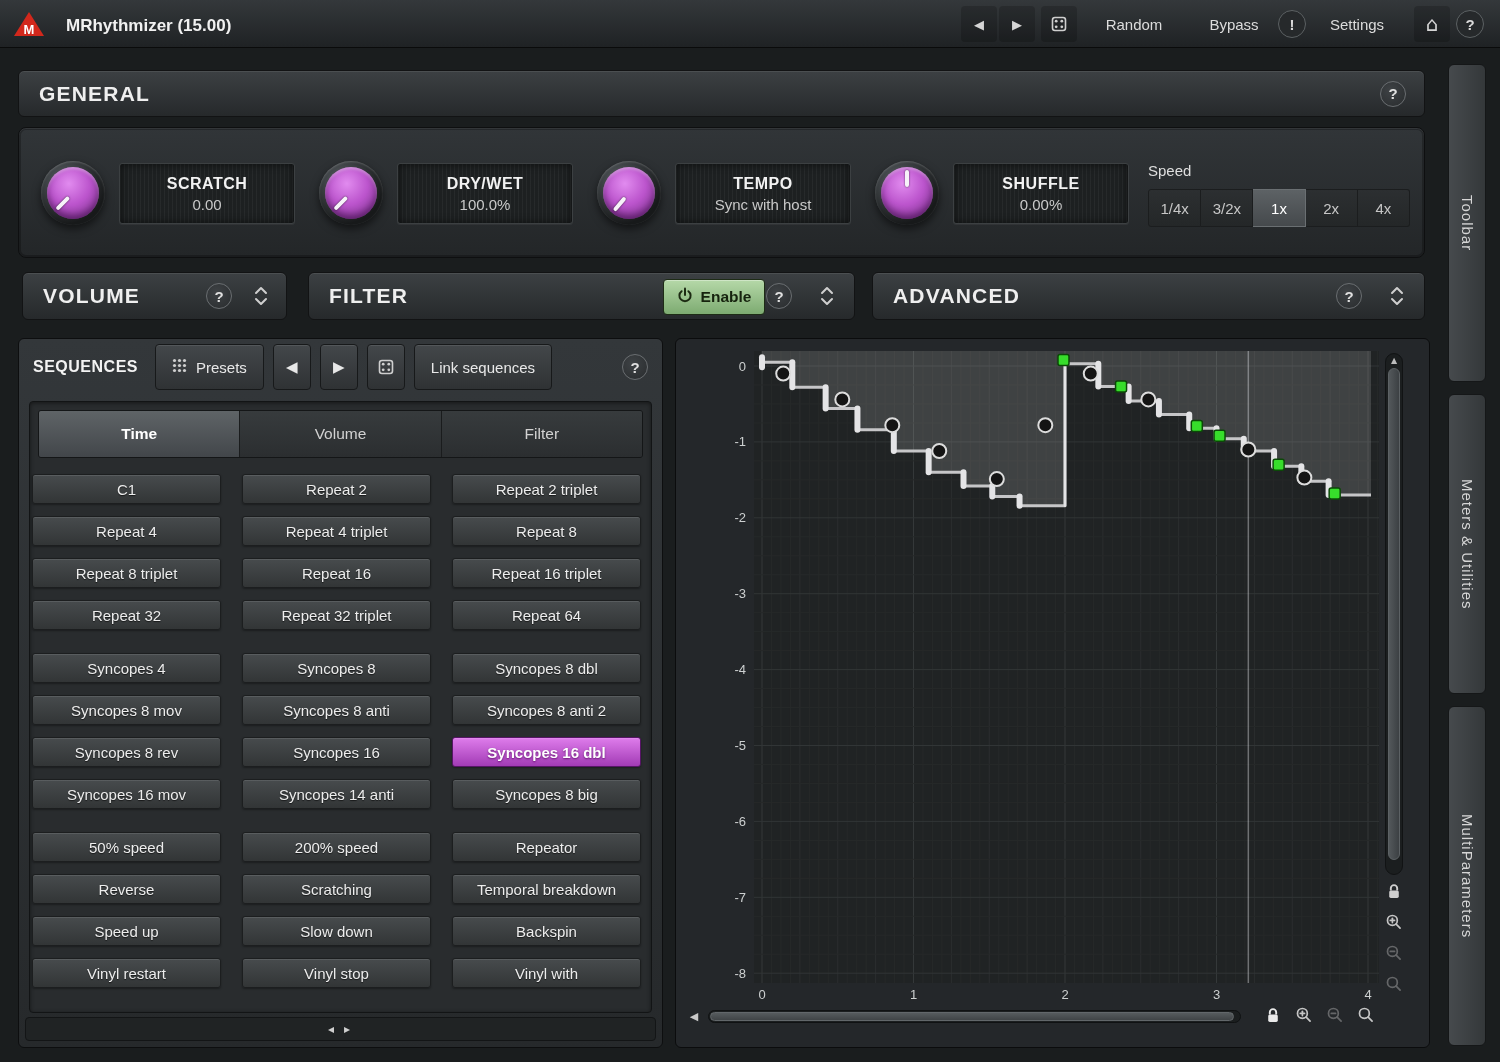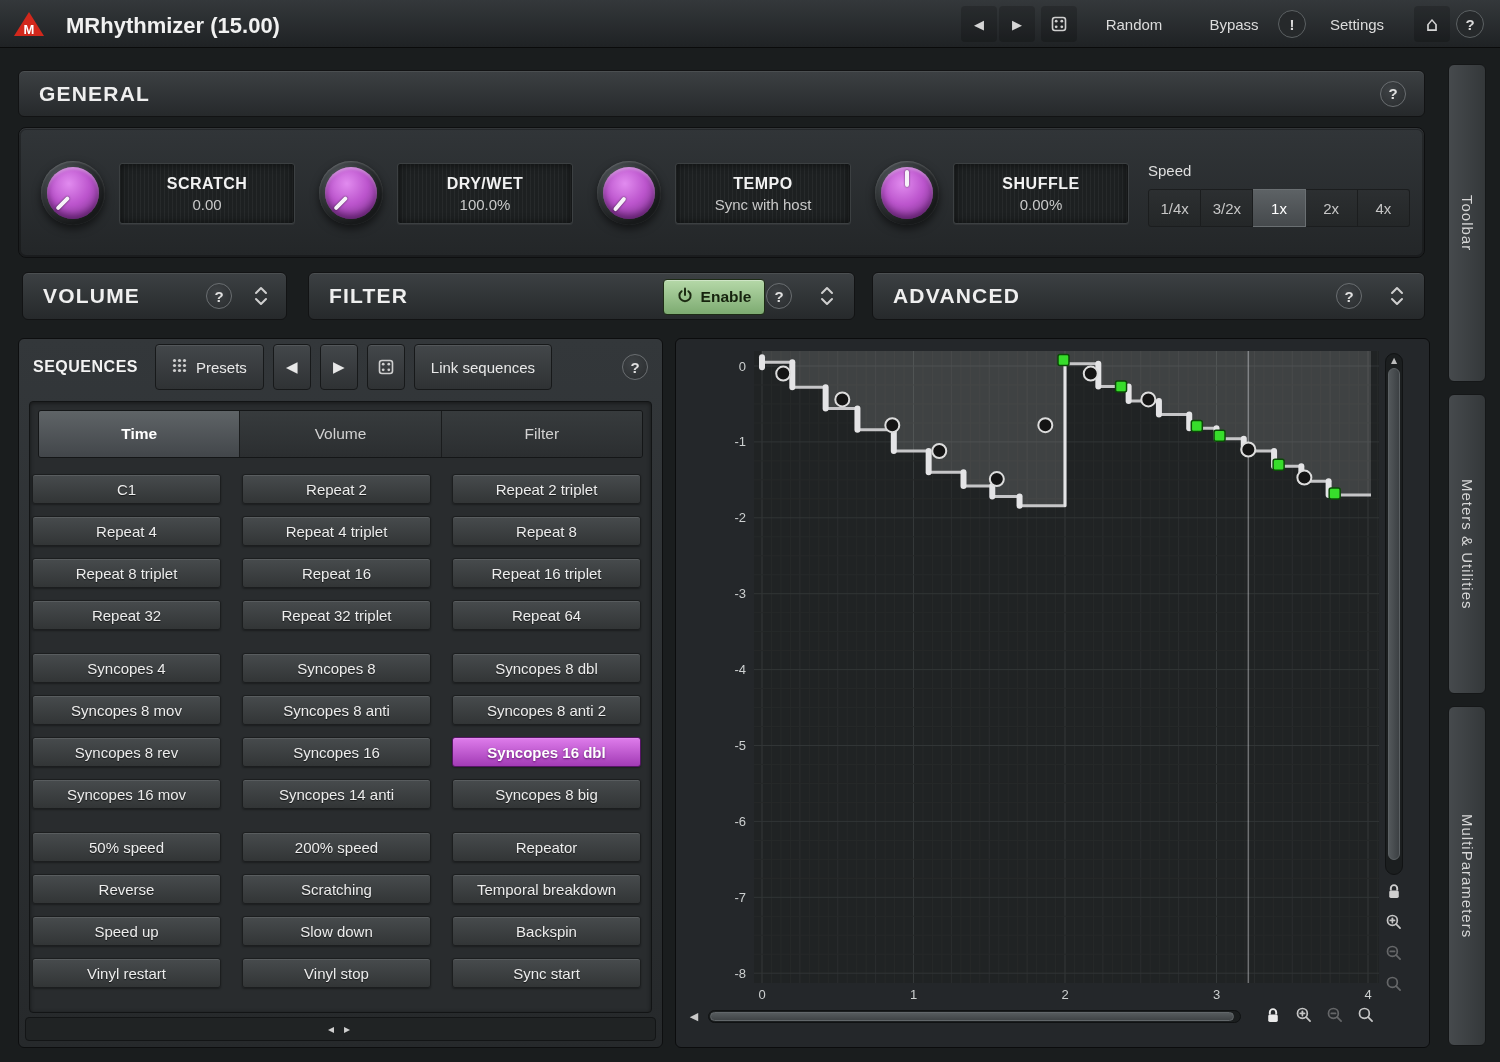--- a/index.html
+++ b/index.html
@@ -2,21 +2,21 @@
 <html><head>
 <meta charset="utf-8">
 <style>
   *{margin:0;padding:0;box-sizing:border-box;font-family:"Liberation Sans",sans-serif;}
   html,body{width:1500px;height:1062px;background:#131516;overflow:hidden;}
   #root{position:relative;width:1500px;height:1062px;background:#1a1d1e;}
 
   
   .topbar{position:absolute;left:0;top:0;width:1500px;height:48px;background:linear-gradient(#34383b,#1f2224);border-bottom:1px solid #0a0b0b;}
   .logo{position:absolute;left:12px;top:10px;width:34px;height:28px;}
-  .app-title{position:absolute;left:66px;top:0;height:52px;display:flex;align-items:center;font-size:22px;font-weight:bold;color:#f1f1f1;}
+  .app-title{position:absolute;left:66px;top:0;height:52px;display:flex;align-items:center;font-size:17px;font-weight:bold;color:#f1f1f1;}
   .preset-btn{position:absolute;left:528px;top:5px;width:425px;height:38px;background:linear-gradient(#393d40,#2a2d2f);border:1px solid #17191a;border-radius:4px;display:flex;align-items:center;justify-content:center;gap:10px;color:#e4e4e4;font-size:15.5px;}
   .icobtn{position:absolute;top:6px;width:36px;height:36px;display:flex;align-items:center;justify-content:center;color:#d5d5d5;font-size:13px;background:rgba(0,0,0,.18);border-radius:4px;}
   .txtbtn{position:absolute;top:6px;height:36px;display:flex;align-items:center;justify-content:center;color:#dcdcdc;font-size:15px;}
   .circbtn{position:absolute;top:10px;width:28px;height:28px;border-radius:50%;background:#26292b;border:1px solid #5c6163;color:#d9d9d9;font-size:15px;font-weight:bold;display:flex;align-items:center;justify-content:center;}
   .glyph{font-family:"DejaVu Sans",sans-serif;}
 
   
   .hdr{position:absolute;background:linear-gradient(#3c4043,#26292b);border:1px solid #121314;border-radius:6px;box-shadow:inset 0 1px 0 rgba(255,255,255,.08);display:flex;align-items:center;}
   .hdr-title{margin-left:20px;font-size:21px;font-weight:bold;letter-spacing:1.2px;color:#efefef;}
   .qmark{width:26px;height:26px;border-radius:50%;background:radial-gradient(circle at 40% 35%,#3e4245,#292c2e);border:1px solid #6a6e71;color:#e0e0e0;font-size:15px;font-weight:bold;display:flex;align-items:center;justify-content:center;flex:none;}
@@ -299,21 +299,21 @@
             <div class="seq-btn">200% speed</div>
             <div class="seq-btn">Repeator</div>
             <div class="seq-btn">Reverse</div>
             <div class="seq-btn">Scratching</div>
             <div class="seq-btn">Temporal breakdown</div>
             <div class="seq-btn">Speed up</div>
             <div class="seq-btn">Slow down</div>
             <div class="seq-btn">Backspin</div>
             <div class="seq-btn">Vinyl restart</div>
             <div class="seq-btn">Vinyl stop</div>
-            <div class="seq-btn">Sync start</div>
+            <div class="seq-btn">Vinyl with</div>
           </div>
         </div>
     </div>
 
     <div class="seq-scroll">
       <span class="glyph">◂ ▸</span>
     </div>
   </div>
 
   <div class="graph-panel">

